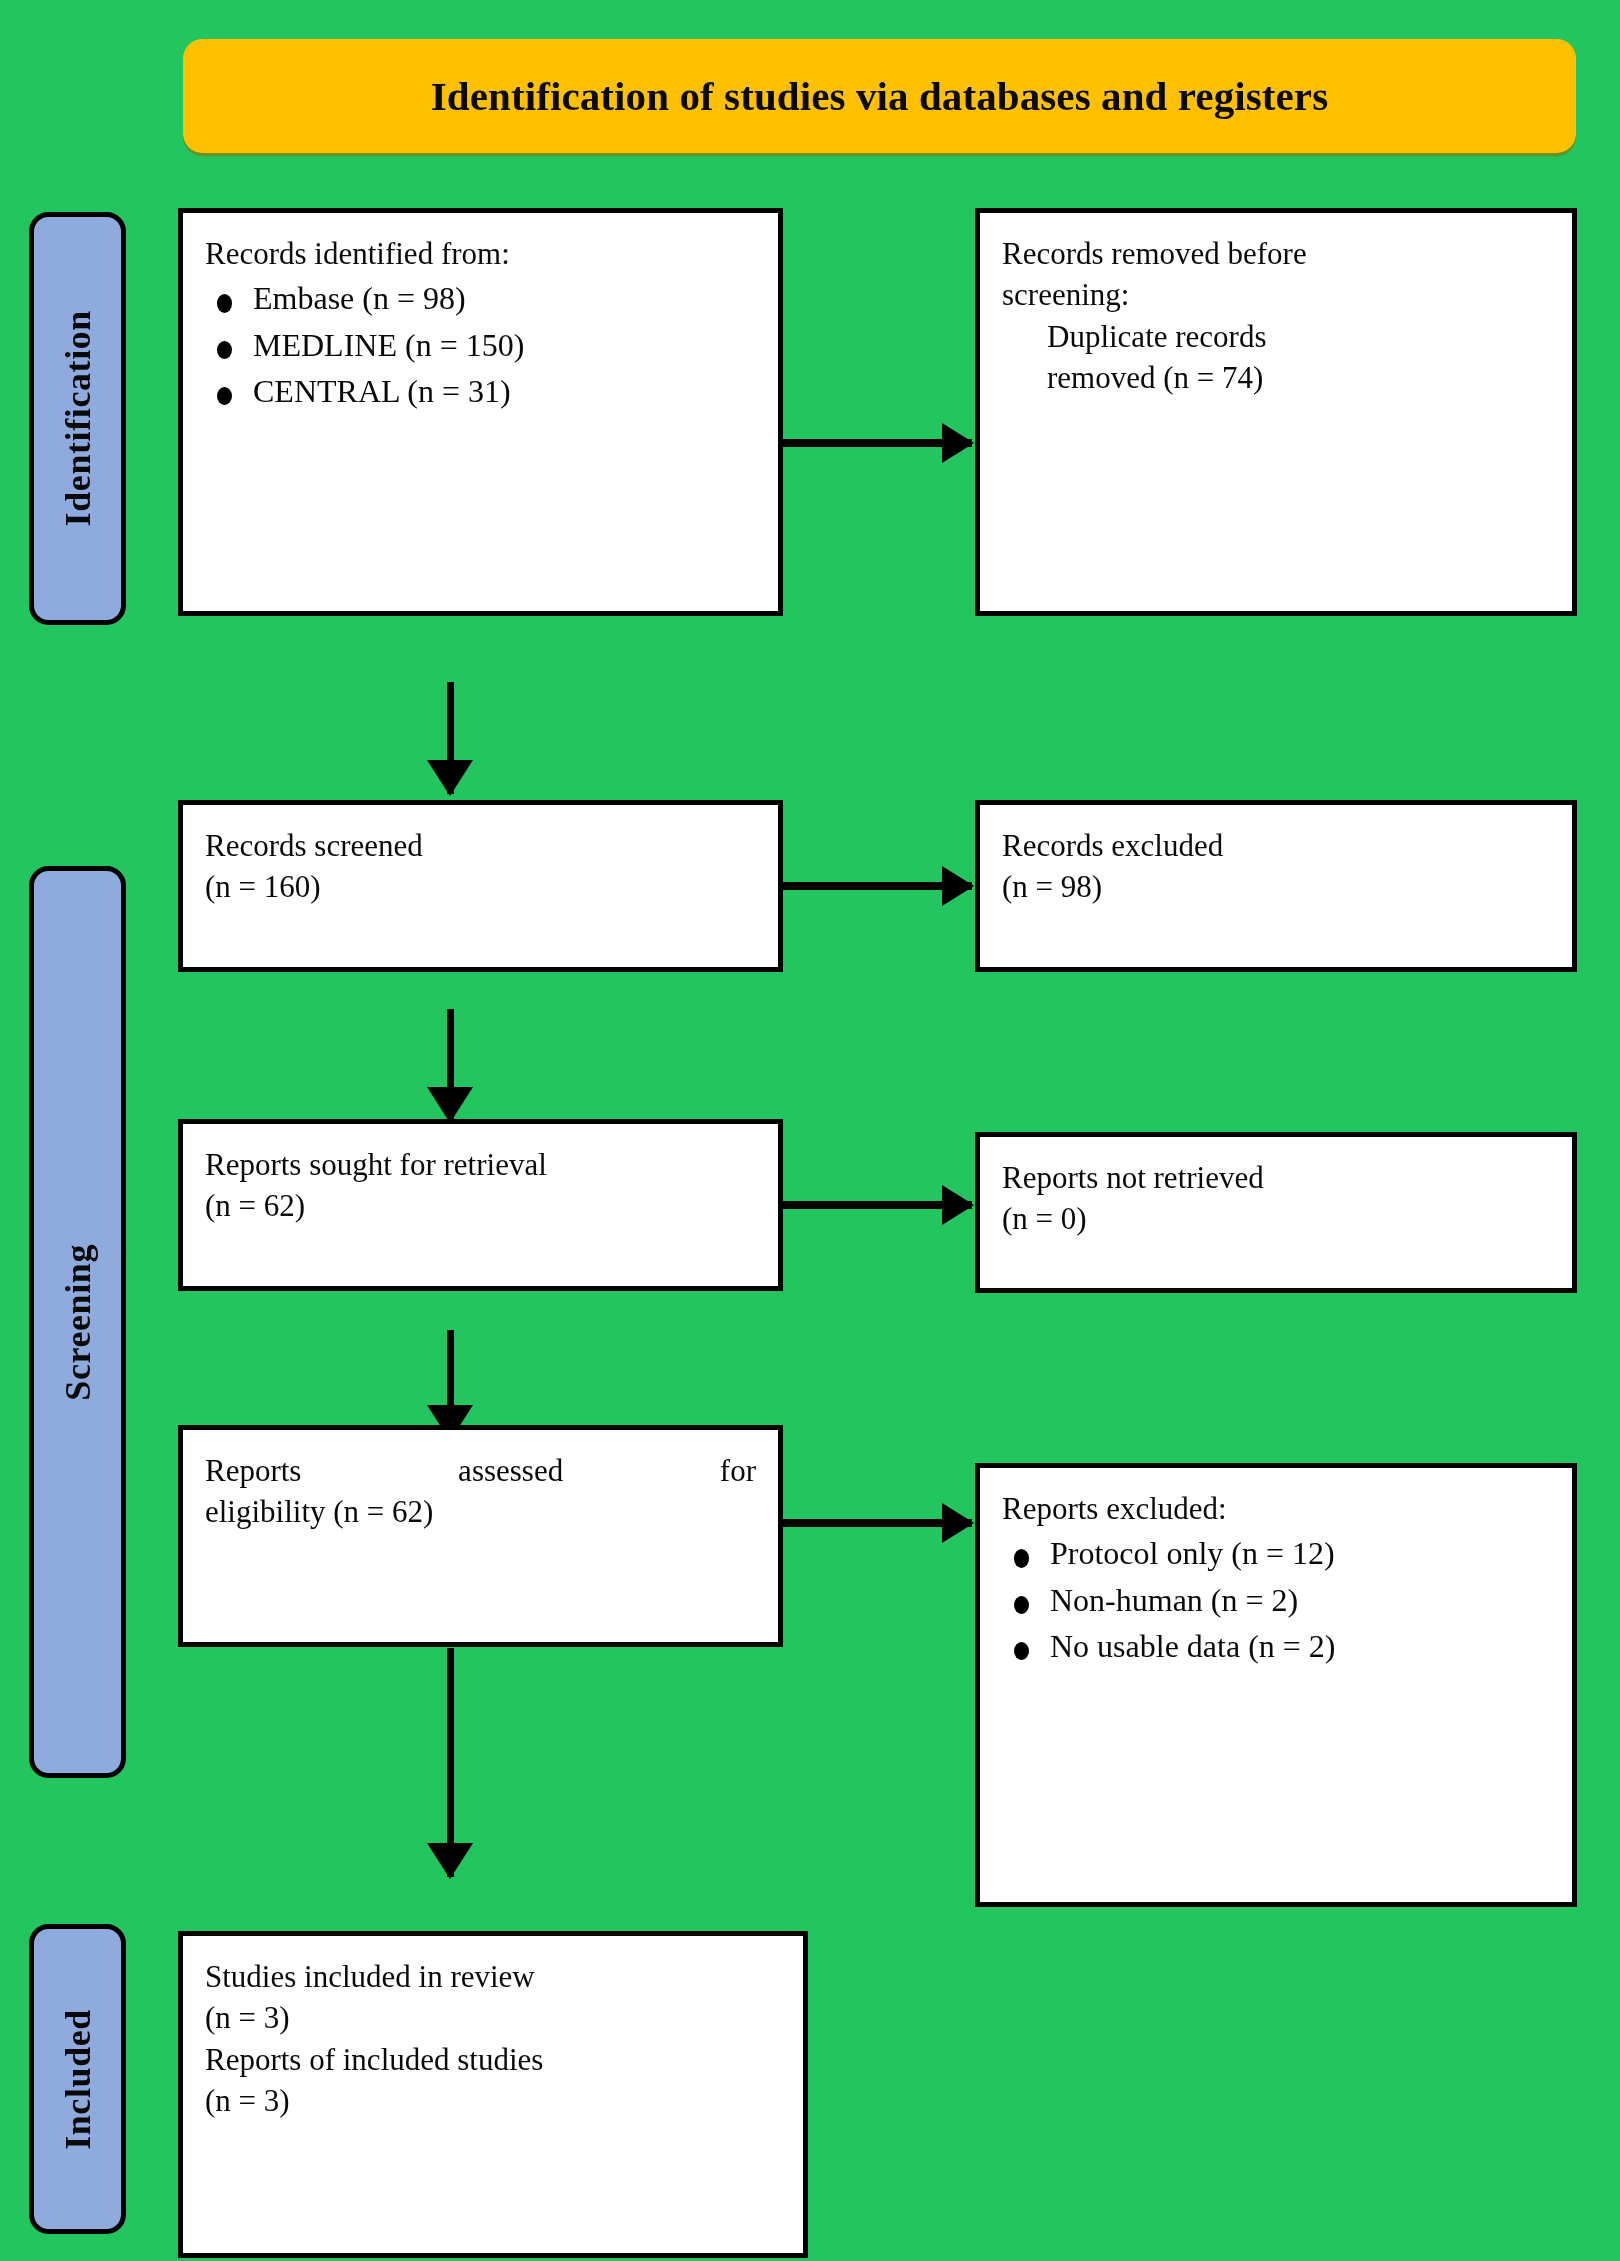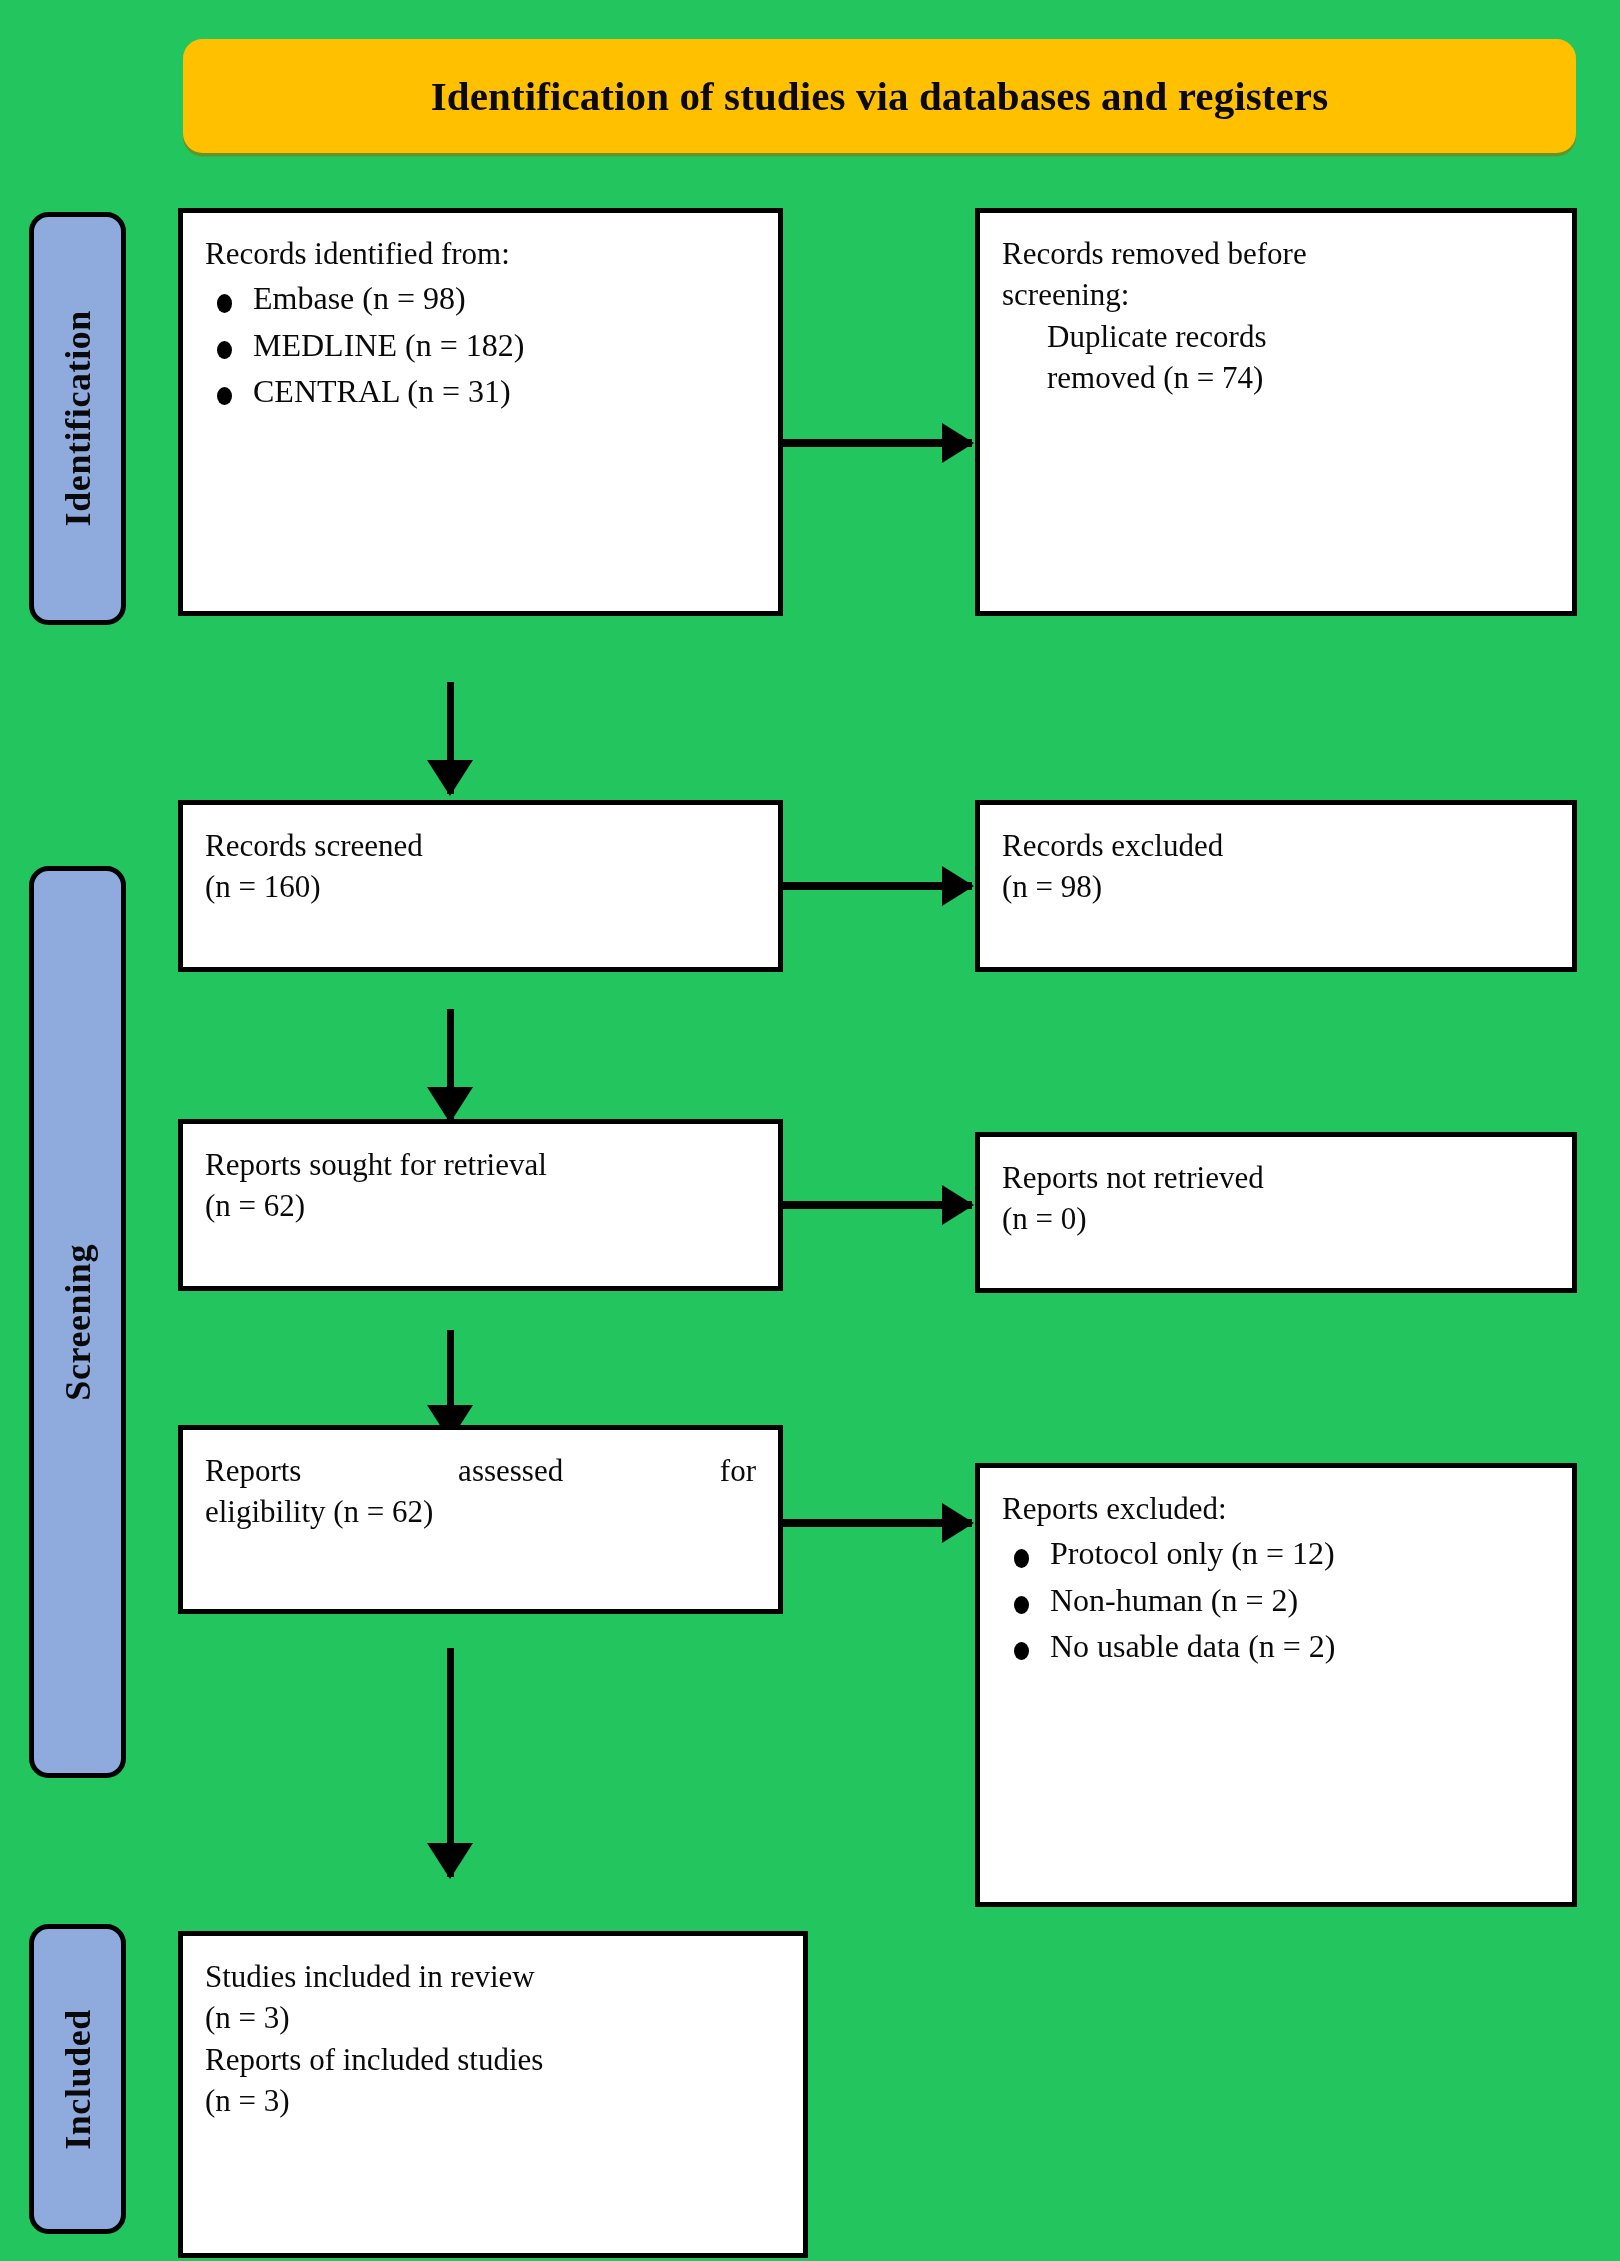--- a/index.html
+++ b/index.html
@@ -165,21 +165,21 @@
   </div>
 
   <div class="stagebar" style="left:29px; top:1924px; width:97px; height:310px;">
     <span>Included</span>
   </div>
 
   <div class="box" style="left:178px; top:208px; width:605px; height:408px;">
     <p class="line">Records identified from:</p>
     <ul class="bullets">
       <li>Embase (n = 98)</li>
-      <li>MEDLINE (n = 182)</li>
+      <li>MEDLINE (n = 150)</li>
       <li>CENTRAL (n = 31)</li>
     </ul>
   </div>
 
   <div class="arrow-h" style="left:783px; top:439px; width:189px;"></div>
 
   <div class="box" style="left:975px; top:208px; width:602px; height:408px;">
     <p class="line">Records removed before</p>
     <p class="line">screening:</p>
     <p class="line indent">Duplicate records</p>
@@ -209,21 +209,21 @@
 
   <div class="arrow-h" style="left:783px; top:1201px; width:189px;"></div>
 
   <div class="box" style="left:975px; top:1132px; width:602px; height:161px;">
     <p class="line">Reports not retrieved</p>
     <p class="line">(n = 0)</p>
   </div>
 
   <div class="arrow-v" style="left:447px; top:1330px; height:109px;"></div>
 
-  <div class="box" style="left:178px; top:1425px; width:605px; height:189px;">
+  <div class="box" style="left:178px; top:1425px; width:605px; height:222px;">
     <p class="line justify">Reports assessed for</p>
     <p class="line">eligibility (n = 62)</p>
   </div>
 
   <div class="arrow-h" style="left:783px; top:1519px; width:189px;"></div>
 
   <div class="box" style="left:975px; top:1463px; width:602px; height:444px;">
     <p class="line">Reports excluded:</p>
     <ul class="bullets">
       <li>Protocol only (n = 12)</li>

